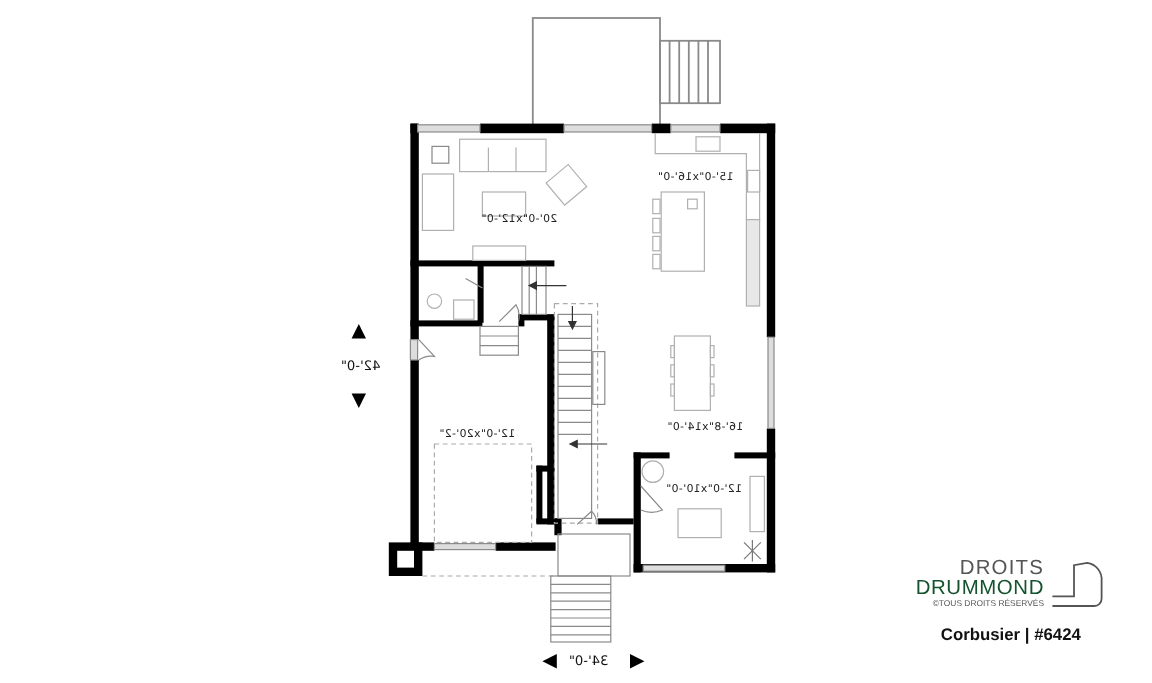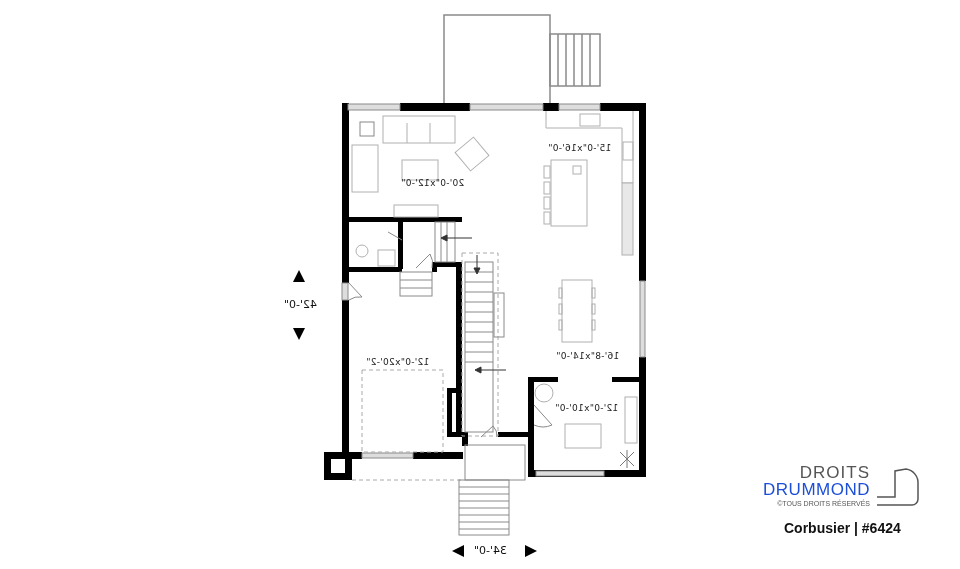--- a/index.html
+++ b/index.html
@@ -2,21 +2,21 @@
 <html><head>
 <meta charset="utf-8">
 <style>
   html, body { margin:0; padding:0; background:#ffffff; }
   body { width:960px; height:569px; position:relative; overflow:hidden; font-family:"DejaVu Sans", sans-serif; }
   #plan { position:absolute; left:0; top:0; }
   .room-label { position:absolute; font-size:9px; color:#222; transform:scaleX(-1); white-space:nowrap; letter-spacing:0.3px; }
   .dim-label { position:absolute; font-size:11px; color:#111; transform:scaleX(-1); white-space:nowrap; }
   .brand { position:absolute; left:752px; top:464px; width:180px; }
   .brand-l1 { position:absolute; left:0; top:0; width:118px; text-align:right; font-size:17px; letter-spacing:1px; color:#555; font-family:"Liberation Sans", sans-serif; line-height:17px; }
-  .brand-l2 { position:absolute; left:0; top:17px; width:118px; text-align:right; font-size:17px; letter-spacing:0.5px; color:#1d4ed8; font-family:"Liberation Sans", sans-serif; line-height:17px; }
+  .brand-l2 { position:absolute; left:0; top:17px; width:118px; text-align:right; font-size:17px; letter-spacing:0.5px; color:#14532d; font-family:"Liberation Sans", sans-serif; line-height:17px; }
   .brand-l3 { position:absolute; left:0; top:36px; width:118px; text-align:right; font-size:7px; color:#555; font-family:"Liberation Sans", sans-serif; }
   .plan-name { position:absolute; left:784px; top:520px; font-size:14px; font-weight:bold; color:#111; font-family:"Liberation Sans", sans-serif; white-space:nowrap; }
 </style>
 </head>
 <body>
 
 <svg id="plan" width="960" height="569" viewBox="0 0 960 569" xmlns="http://www.w3.org/2000/svg">
 
   <g fill="none" stroke="#8a8a8a" stroke-width="1.5">
     <rect x="444" y="15" width="106" height="90"></rect>

